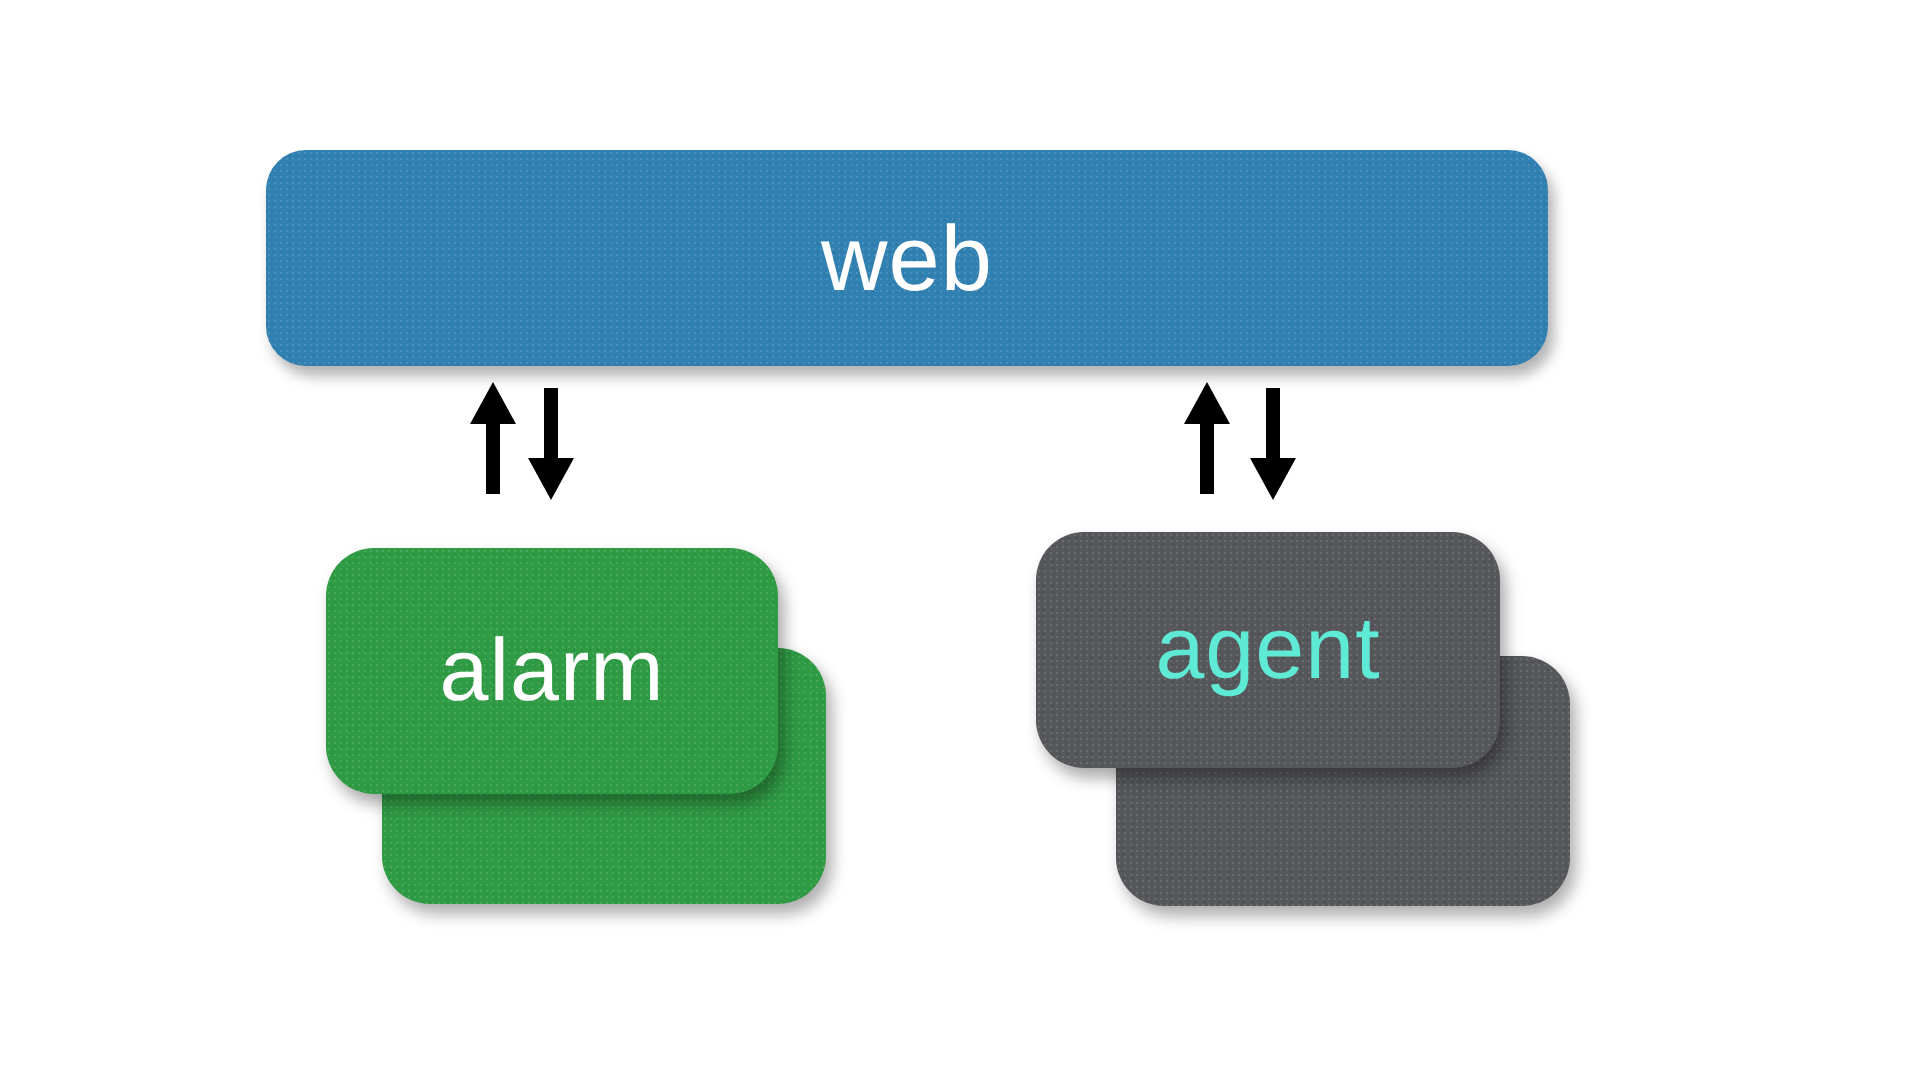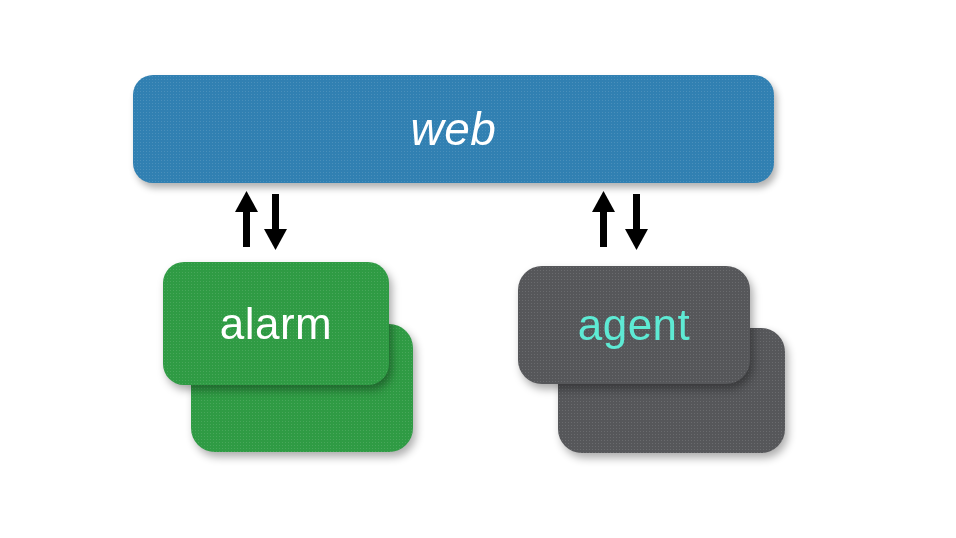--- a/index.html
+++ b/index.html
@@ -90,42 +90,42 @@
       radial-gradient(rgba(255,255,255,.55) .5px, transparent .6px),
       radial-gradient(rgba(0,0,0,.40) .5px, transparent .6px);
     background-size: 3px 3px, 4px 4px;
     background-position: 0 0, 2px 1px;
   }
   .card-front .node-label { font-size: 44px; }
 
   
   #alarm-stack { left: 163px; top: 262px; width: 255px; height: 195px; }
   #alarm-back  { left: 28px;  top: 62px;  width: 222px; height: 128px; background: #2f9b44; }
-  #alarm-front { left: 0px;   top: 0px;   width: 226px; height: 123px; background: #2f9b44; border-radius: 21px; }
+  #alarm-front { left: 0px;   top: 12px;   width: 226px; height: 123px; background: #2f9b44; }
 
   
   #agent-stack { left: 518px; top: 266px; width: 270px; height: 192px; }
   #agent-back  { left: 40px;  top: 62px;  width: 227px; height: 125px; background: #56575a; }
   #agent-front { left: 0px;   top: 0px;   width: 232px; height: 118px; background: #56575a; }
 
   
   .arrow-pair {
     position: absolute;
     display: block;
   }
   #arrows-left  { left: 228px; top: 190px; }
   #arrows-right { left: 585px; top: 190px; }
 </style>
 </head>
 <body>
 
 <div id="canvas" style="background: rgb(255, 255, 255);">
 
   <div class="node" id="web-node" style="background: rgb(49, 128, 178);">
-    <span class="node-label" style="color: rgb(255, 255, 255); font-style: italic;">web</span>
+    <span class="node-label" style="color: rgb(255, 255, 255);">web</span>
   </div>
 
   <svg class="arrow-pair" id="arrows-left" width="80" height="62" viewBox="0 0 80 62">
 
     <g>
       <rect x="15" y="14" width="7" height="43" fill="#000000"></rect>
       <polygon points="18.5,1 30,22 7,22" fill="#000000"></polygon>
     </g>
 
     <g>

